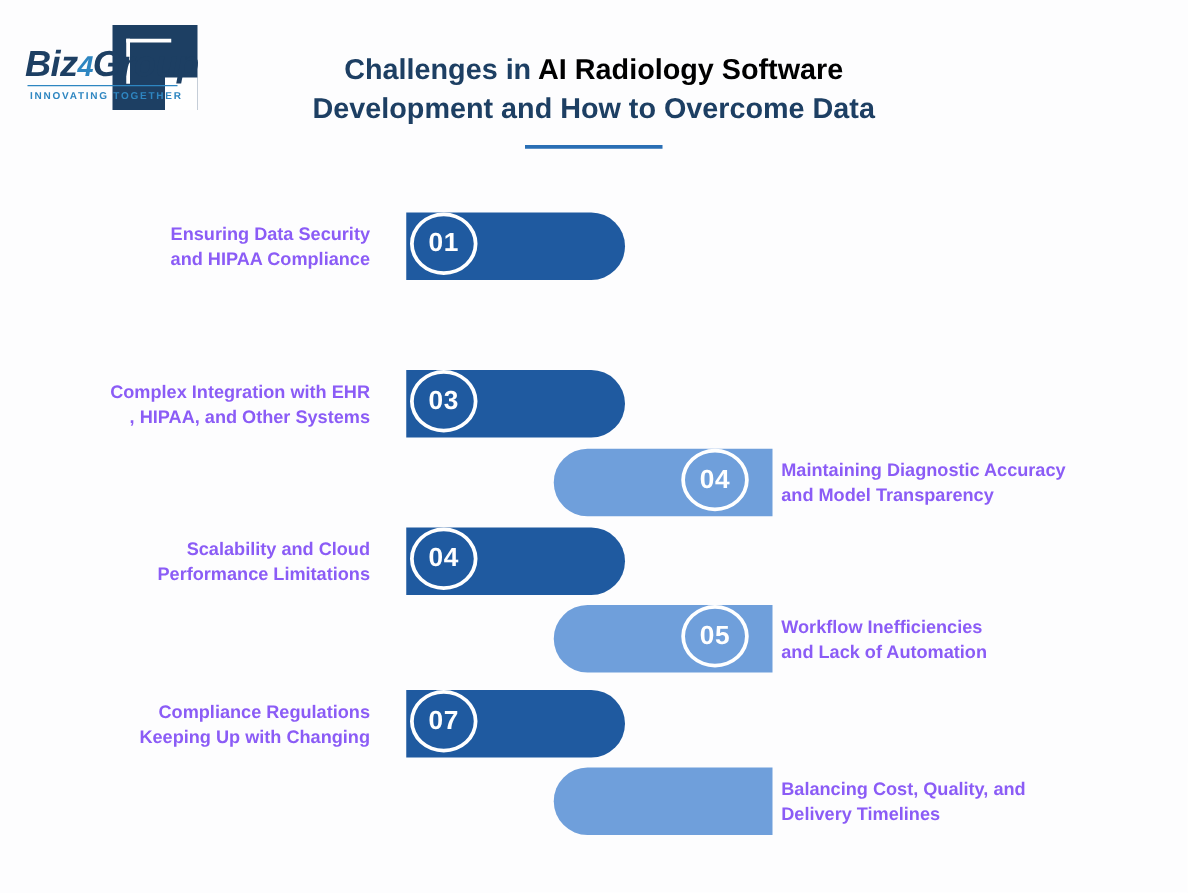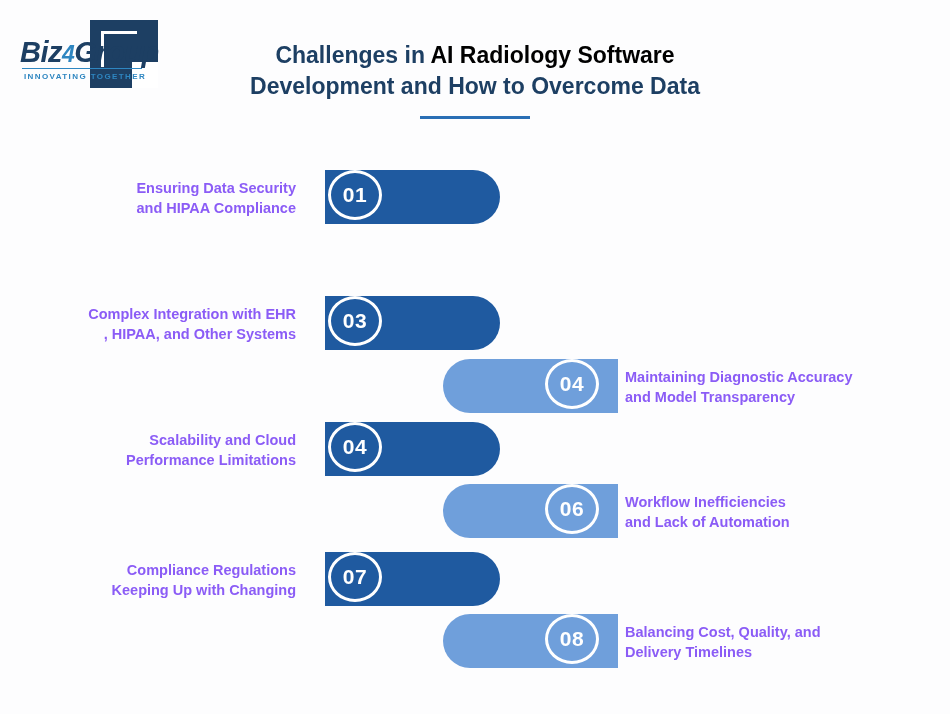--- a/index.html
+++ b/index.html
@@ -234,38 +234,37 @@
     <div class="bar bar-right"></div>
     <div class="badge badge-dark">04</div>
     <div class="label label-left">
       <div>Scalability and Cloud</div>
       <div>Performance Limitations</div>
     </div>
   </div>
 
   <div class="row" style="top:484px">
     <div class="bar bar-left"></div>
-    <div class="badge badge-light">06</div>
+    <div class="badge badge-light">05</div>
     <div class="label label-right">
       <div>Workflow Inefficiencies</div>
       <div>and Lack of Automation</div>
     </div>
   </div>
 
   <div class="row" style="top:552px">
     <div class="bar bar-right"></div>
     <div class="badge badge-dark">07</div>
     <div class="label label-left">
       <div>Compliance Regulations</div>
       <div>Keeping Up with Changing</div>
     </div>
   </div>
 
   <div class="row" style="top:614px">
     <div class="bar bar-left"></div>
-    <div class="badge badge-light">08</div>
     <div class="label label-right">
       <div>Balancing Cost, Quality, and</div>
       <div>Delivery Timelines</div>
     </div>
   </div>
 
 </div>
 
 </body></html>

